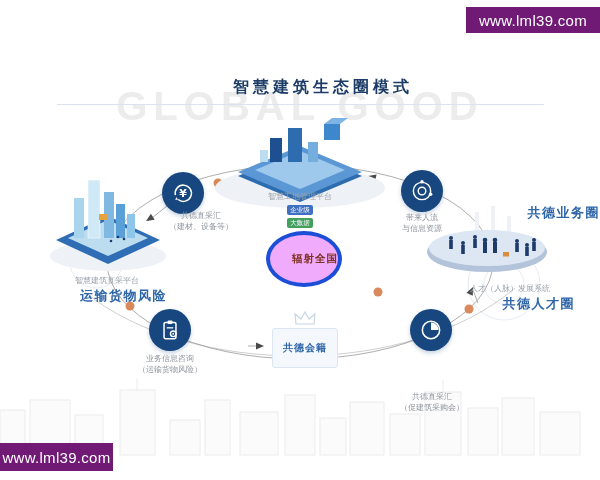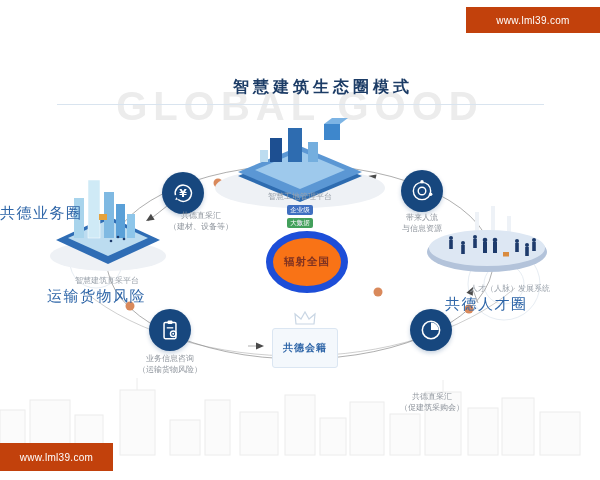--- a/index.html
+++ b/index.html
@@ -15,47 +15,47 @@
     white-space:nowrap;z-index:0;margin-top:28px;
   }
   .title{
     left:0;right:0;top:77px;text-align:center;
     font-size:16px;font-weight:bold;letter-spacing:4px;color:#1c3c66;z-index:3;padding-left:46px;
   }
   .title-line{left:57px;top:104px;width:487px;height:1px;background:#d9e4ef;z-index:2;}
   .art{left:0;top:0;z-index:1;}
   
   .wmbox{
-    background:#c2410c;color:#ffffff;font-size:10px;letter-spacing:.3px;
+    background:#701a75;color:#ffffff;font-size:15px;letter-spacing:.3px;
     display:flex;align-items:center;justify-content:center;z-index:9;
   }
   .wmbox.tr{top:7px;right:0;width:134px;height:26px;}
   .wmbox.bl{bottom:9px;left:0;width:113px;height:28px;}
   
   .node-circle{
     width:42px;height:42px;border-radius:50%;background:#17477e;
     display:flex;align-items:center;justify-content:center;z-index:4;
     box-shadow:0 2px 4px rgba(23,71,126,.25);
   }
   
   .gray-label{font-size:8px;color:#9aa2ab;text-align:center;white-space:nowrap;z-index:4;}
-  .blue-label{font-size:15px;font-weight:normal;color:#2f66a8;letter-spacing:1.5px;text-align:left;white-space:nowrap;z-index:4;}
+  .blue-label{font-size:13px;font-weight:bold;color:#2f66a8;letter-spacing:1.5px;text-align:right;white-space:nowrap;z-index:4;}
   .anno{font-size:8px;color:#8e949c;line-height:11px;text-align:center;white-space:nowrap;z-index:4;}
   .chevron{font-size:9px;color:#b8c2cc;text-align:center;z-index:4;}
   .badge{
     font-size:6.5px;color:#ffffff;border-radius:2px;padding:1px 3px;line-height:8px;white-space:nowrap;
   }
   .platform-row{
     top:191px;left:50%;transform:translateX(-50%);
     display:flex;align-items:center;gap:3px;z-index:4;white-space:nowrap;flex-direction:column;
   }
   .center-ellipse{
     left:266px;top:231px;width:68px;height:48px;border-radius:50%;
-    background:#f97316;border:7px solid #1d4ed8;z-index:4;
-    display:flex;align-items:center;justify-content:center;
+    background:#f0abfc;border:4px solid #1d4ed8;z-index:4;
+    display:flex;align-items:center;justify-content:flex-end;
     font-size:10.5px;font-weight:bold;color:#7e3222;letter-spacing:1px;
   }
   .member-box{
     left:272px;top:328px;width:64px;height:38px;background:#f4f8fc;
     border:1px solid #dbe6f2;border-radius:3px;z-index:4;
     display:flex;align-items:center;justify-content:center;
     font-size:10px;font-weight:bold;color:#2f66a8;letter-spacing:1px;
   }
   .crown{left:293px;top:310px;z-index:5;}
 </style>

